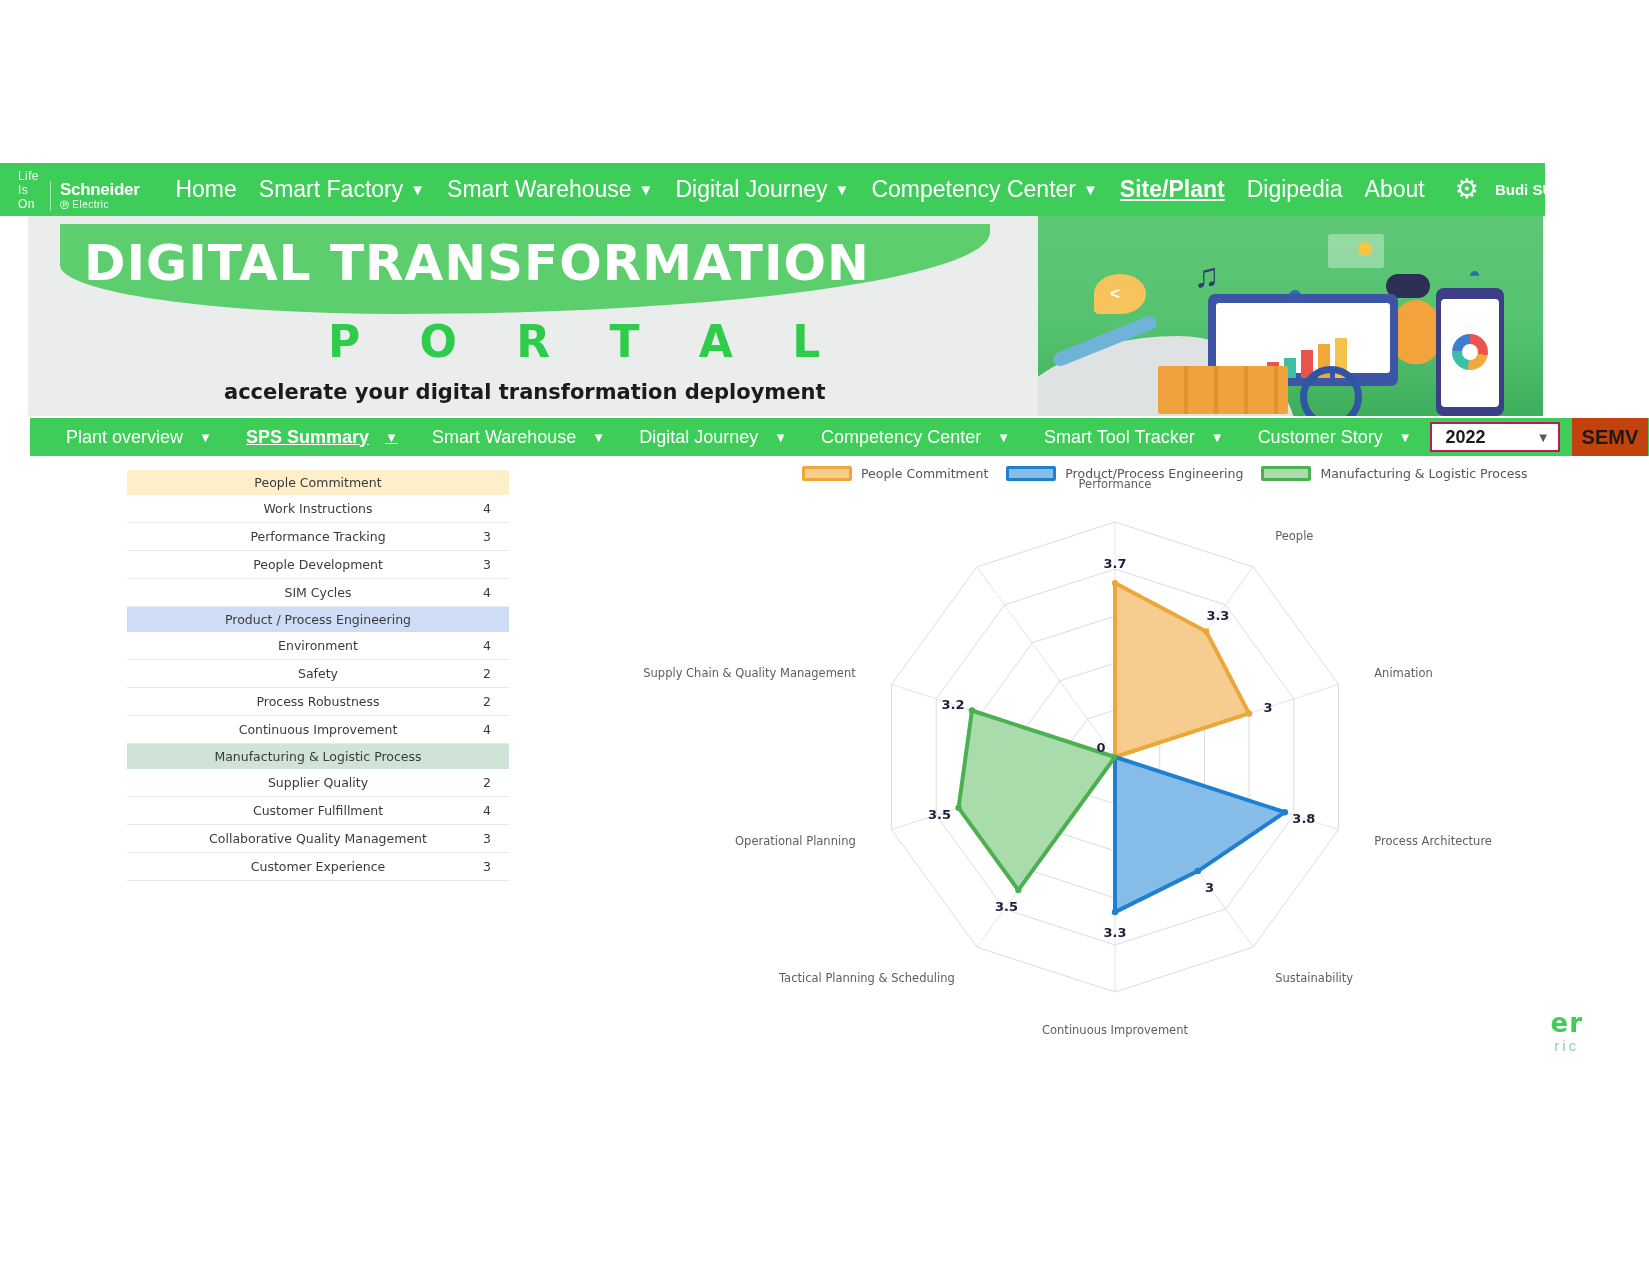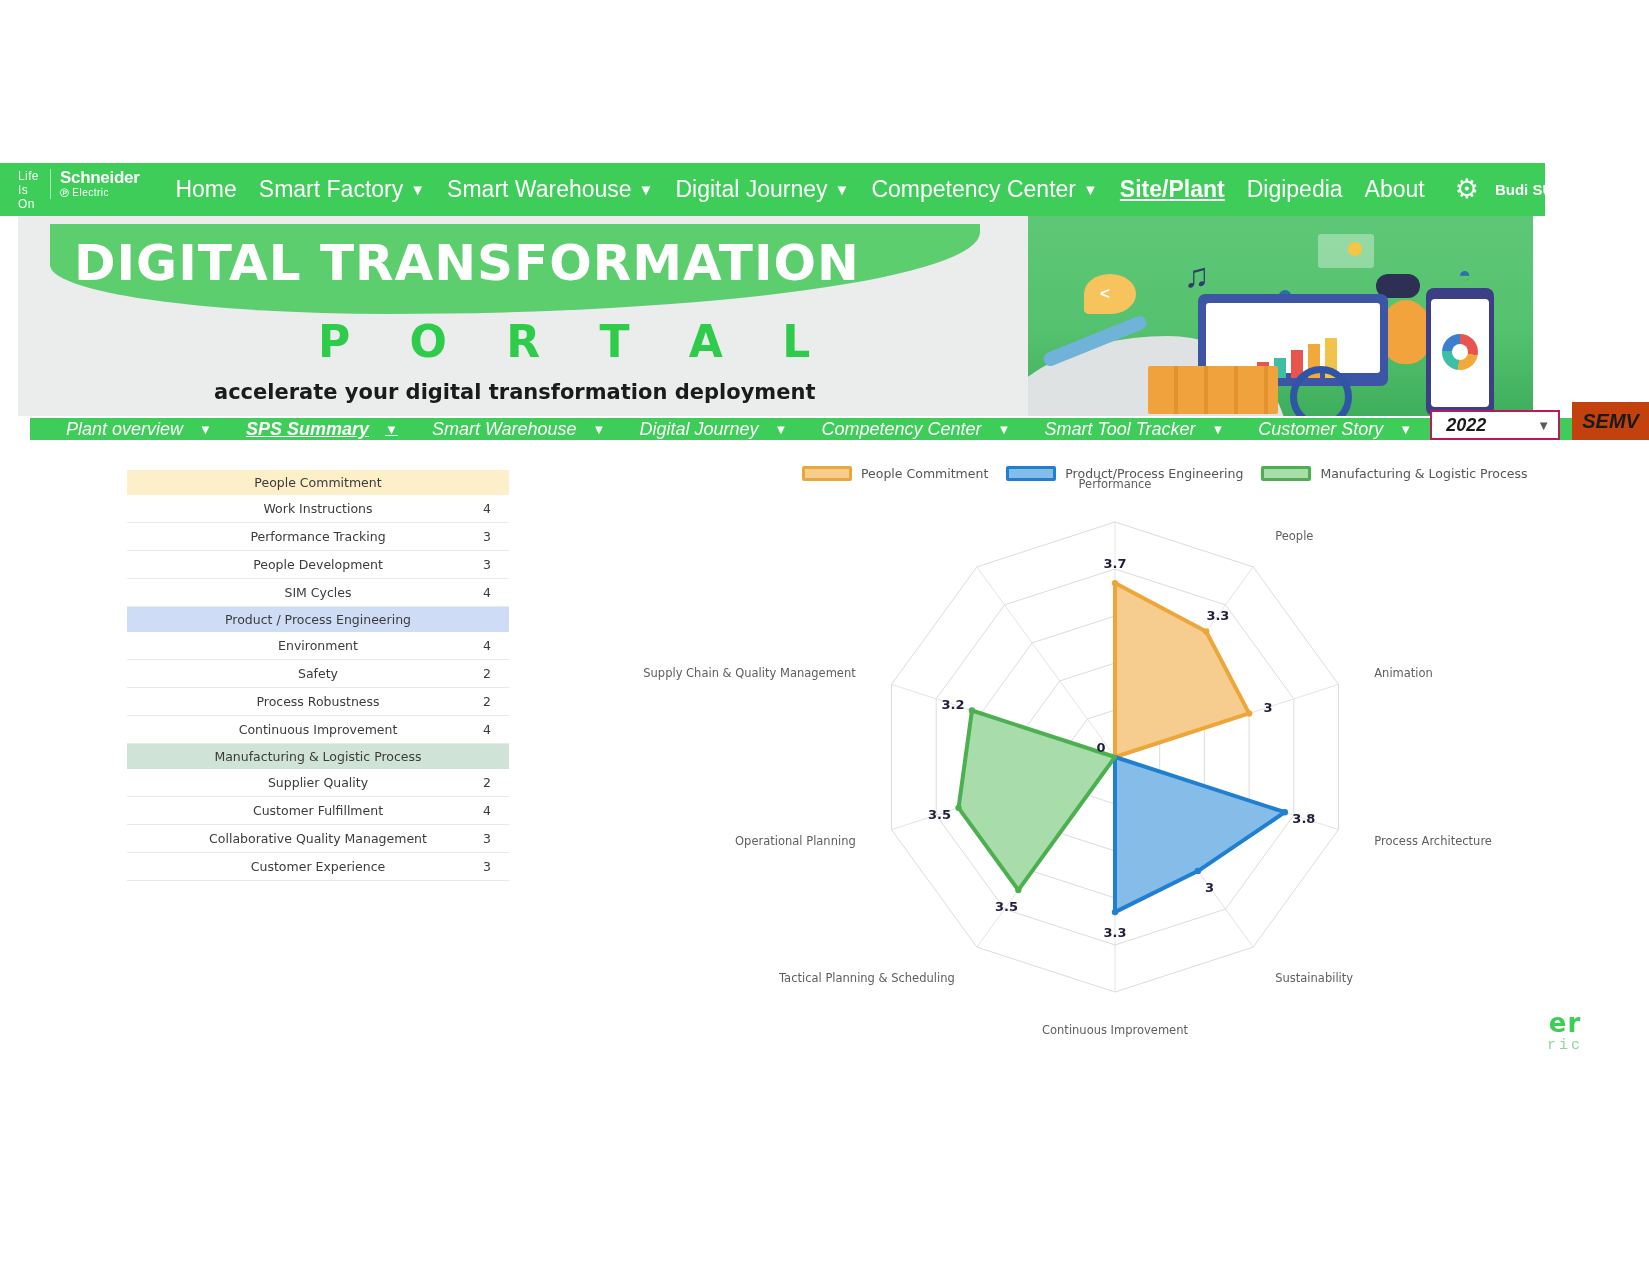--- a/index.html
+++ b/index.html
@@ -1,38 +1,38 @@
 <!DOCTYPE html>
 <html><head>
 <meta charset="utf-8">
 <style>
   html,body{margin:0;padding:0;background:#ffffff;}
   body{width:1649px;height:1275px;position:relative;font-family:"Liberation Sans",sans-serif;overflow:hidden;}
 
   
   .topnav{position:absolute;left:0;top:163px;width:1545px;height:53px;background:#3dcd58;display:flex;align-items:center;}
-  .brand{display:flex;align-items:flex-start;padding-left:18px;padding-right:14px;}
+  .brand{display:flex;align-items:flex-end;padding-left:18px;padding-right:14px;}
   .lifeison{color:#ffffff;font-size:12px;letter-spacing:.4px;font-family:"Liberation Sans",sans-serif;opacity:.95;}
   .brand-div{width:1px;height:30px;background:rgba(255,255,255,.55);margin:0 10px;}
   .se-logo{display:flex;flex-direction:column;line-height:1;}
   .se-logo .se1{color:#fff;font-size:17px;font-weight:bold;letter-spacing:-.3px;}
   .se-logo .se2{color:#fff;font-size:10px;letter-spacing:.5px;margin-top:1px;display:flex;align-items:center;gap:3px;}
   .se-mark{display:inline-block;font-size:12px;font-weight:bold;}
   .topnav .nitem{color:#ffffff;font-size:23px;margin:0 0 0 22px;white-space:nowrap;display:flex;align-items:center;gap:7px;cursor:pointer;}
   .topnav .nitem.active{font-weight:bold;text-decoration:underline;}
   .caret{font-size:15px;line-height:1;}
   .gear{margin-left:30px;color:#fff;font-size:27px;line-height:1;cursor:pointer;}
   .uname{color:#ffffff;font-size:15px;font-weight:bold;margin-left:16px;white-space:nowrap;}
   .avatar{width:30px;height:30px;border-radius:50%;margin-left:8px;
     background:radial-gradient(circle at 50% 32%, #f0c9a8 0 26%, transparent 27%),
                linear-gradient(160deg,#cfe8f5 0%,#8fb9cf 45%,#2b3a4a 46%,#1e2a36 100%);
     border:1px solid rgba(255,255,255,.5);}
 
   
-  .banner{position:absolute;left:18px;top:216px;width:1515px;height:200px;background:#ebecec;overflow:hidden;}
+  .banner{position:absolute;left:28px;top:216px;width:1515px;height:200px;background:#ebecec;overflow:hidden;}
   .banner-left{position:absolute;left:0;top:0;width:1010px;height:200px;background:#ebecec;}
   .green-blob{position:absolute;left:32px;top:8px;width:930px;height:90px;background:#5cce6e;border-radius:0 0 70% 40%/0 0 100% 60%;}
   .dt-title{position:absolute;left:56px;top:18px;width:900px;color:#ffffff;font-size:50px;font-weight:bold;letter-spacing:1px;font-family:"DejaVu Sans",sans-serif;}
   .portal{position:absolute;left:300px;top:100px;color:#2ecc4a;font-size:44px;font-weight:bold;letter-spacing:22px;font-family:"DejaVu Sans",sans-serif;}
   .tagline{position:absolute;left:196px;top:164px;color:#1b1b1b;font-size:21px;font-weight:bold;font-family:"DejaVu Sans",sans-serif;}
   .banner-right{position:absolute;left:1010px;top:0;width:505px;height:200px;
     background:linear-gradient(180deg,#5ec776 0%,#55c26f 55%,#3fae5c 100%);overflow:hidden;}
   .banner-right .hill{position:absolute;left:-40px;bottom:-30px;width:300px;height:110px;background:#dfe2e2;border-radius:60% 40% 0 0 / 100% 100% 0 0;}
   .br-el{position:absolute;}
   .tablet{left:170px;top:78px;width:190px;height:92px;background:#3c55a5;border-radius:7px;}
@@ -52,21 +52,21 @@
   .gamepad{left:348px;top:58px;width:44px;height:24px;background:#2e2f55;border-radius:12px;}
   .sunwin{left:290px;top:18px;width:56px;height:34px;background:rgba(255,255,255,.35);border-radius:3px;}
   .sunwin b{position:absolute;left:30px;top:8px;width:14px;height:14px;background:#f6c544;border-radius:50%;}
   .robot{left:12px;top:118px;width:110px;height:14px;background:#6fb3d9;border-radius:8px;transform:rotate(-22deg);}
   .gears{left:262px;top:150px;width:48px;height:48px;border:7px solid #2f55a4;border-radius:50%;}
   .chartbars{position:absolute;left:212px;top:122px;display:flex;align-items:flex-end;gap:5px;height:40px;}
   .chartbars i{display:block;width:12px;background:#3dbfa5;}
   .tree{left:352px;top:84px;width:52px;height:64px;background:#f2a33c;border-radius:50% 50% 45% 45%;}
 
   
-  .subnav{position:absolute;left:30px;top:418px;width:1619px;height:22px;background:#3dcd58;display:flex;align-items:flex-end;font-style:italic;}
+  .subnav{position:absolute;left:30px;top:418px;width:1619px;height:38px;background:#3dcd58;display:flex;align-items:center;}
   .subnav .sitem{color:#ffffff;font-size:18px;margin-left:34px;display:flex;align-items:center;gap:16px;white-space:nowrap;cursor:pointer;}
   .subnav .sitem:first-child{margin-left:36px;}
   .subnav .sitem.active{font-weight:bold;text-decoration:underline;}
   .subnav .scaret{font-size:13px;}
   .yearsel{margin-left:18px;width:130px;height:30px;background:#ffffff;border:2px solid #be185d;display:flex;align-items:center;justify-content:space-between;padding:0 8px 0 14px;box-sizing:border-box;cursor:pointer;}
   .yearsel .yv{color:#1a1a1a;font-size:18px;font-weight:bold;}
   .yearsel .yc{color:#5a5a5a;font-size:13px;}
   .semvbox{margin-left:12px;height:38px;background:#c2410c;display:flex;align-items:center;padding:0 10px;}
   .semvbox span{color:#1a1a1a;font-size:20px;font-weight:bold;}
 
@@ -86,21 +86,21 @@
   .legend{position:absolute;left:62px;top:4px;display:flex;align-items:center;gap:0;}
   .lg{display:flex;align-items:center;margin-right:18px;}
   .lg .sw{width:50px;height:15px;border-radius:2px;}
   .lg .tx{font-size:12.5px;color:#555;margin-left:9px;font-family:"DejaVu Sans",sans-serif;white-space:nowrap;}
   .axislabel{position:absolute;font-size:11.5px;color:#5e5e5e;font-family:"DejaVu Sans",sans-serif;white-space:nowrap;text-align:center;}
   .vallabel{position:absolute;font-size:13px;color:#1f1f3d;font-weight:bold;font-family:"DejaVu Sans",sans-serif;white-space:nowrap;}
 
   
   .erric{position:absolute;right:66px;bottom:222px;text-align:center;line-height:1;}
   .erric .e1{color:#3dcd58;font-size:26px;font-weight:bold;letter-spacing:1px;font-family:"DejaVu Sans",sans-serif;}
-  .erric .e2{color:#8fd4a0;font-size:15px;letter-spacing:3px;font-family:Liberation Mono, monospace;margin-top:2px;}
+  .erric .e2{color:#8fd4a0;font-size:15px;letter-spacing:3px;font-family:Liberation Sans, sans-serif;margin-top:2px;}
 </style>
 </head>
 <body>
 
 <div class="topnav">
   <div class="brand">
     <span class="lifeison">Life Is On</span>
     <span class="brand-div"></span>
     <span class="se-logo">
       <span class="se1">Schneider</span>

